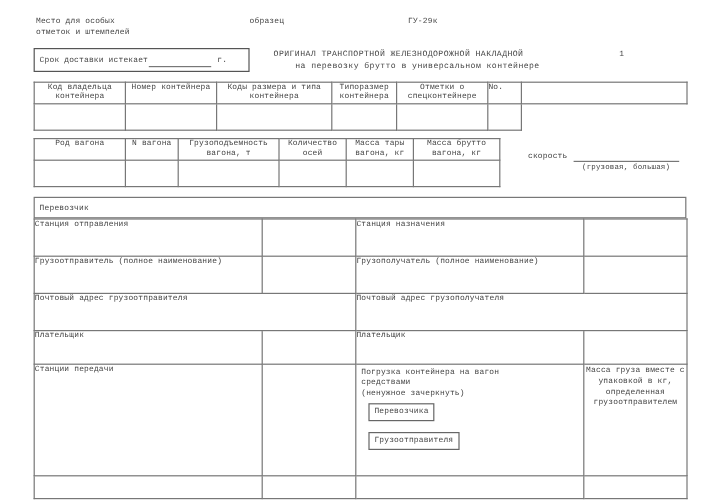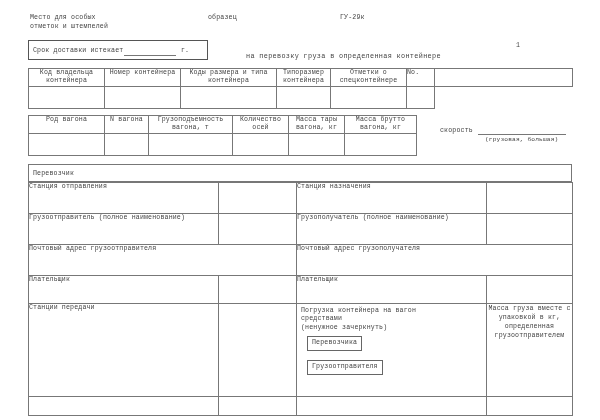--- a/index.html
+++ b/index.html
@@ -156,21 +156,22 @@
 отметок и штемпелей</div>
   <div class="t" id="hdr-sample">образец</div>
   <div class="t" id="hdr-formcode">ГУ-29к</div>
 
   <div id="delivery-box">
     <div class="t" id="delivery-label">Срок доставки истекает</div>
     <div id="delivery-rule"></div>
     <div class="t" id="delivery-year">г.</div>
   </div>
 
-  <div class="t" id="orig-line2">на перевозку груза в определенная контейнере</div>
+  <div class="t" id="orig-line1">ОРИГИНАЛ ТРАНСПОРТНОЙ ЖЕЛЕЗНОДОРОЖНОЙ НАКЛАДНОЙ</div>
+  <div class="t" id="orig-line2">на перевозку брутто в универсальном контейнере</div>
   <div class="t" id="sheet-no">1</div>
 
   <table class="tbl" id="tbl-container">
     <colgroup>
       <col style="width:76px">
         <col style="width:76px">
         <col style="width:96px">
       <col style="width:54px">
         <col style="width:76px">
         <col style="width:28px">

